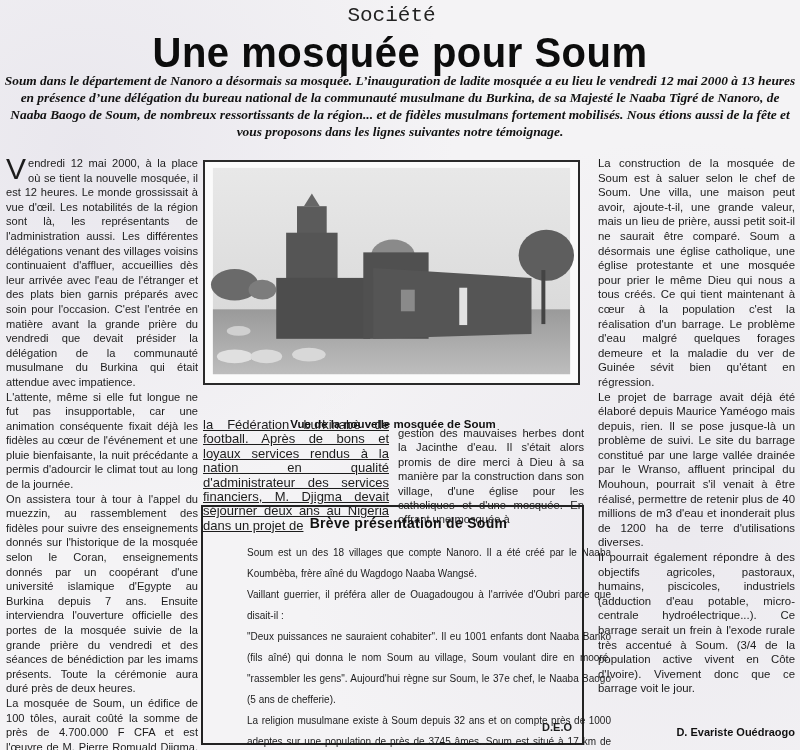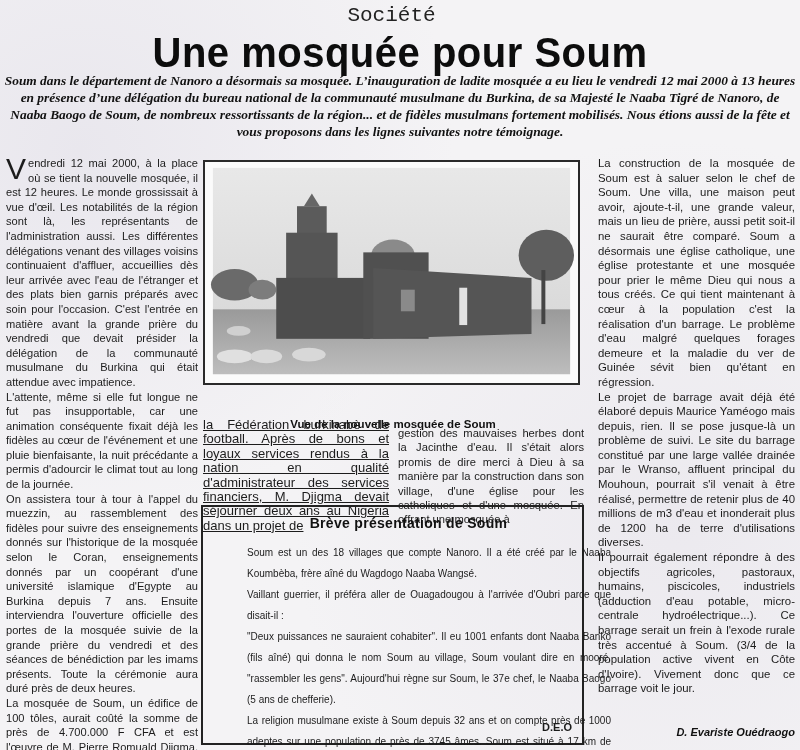--- a/index.html
+++ b/index.html
@@ -66,21 +66,21 @@
   .box-body {
     position: absolute; left: 8px; top: 35px; width: 364px;
     font-size: 10px; line-height: 21px; text-align: justify; color: #1c1c1c; margin-left: 36px;
   }
   .box-body p { margin: 0; }
   .box-sign {
     position: absolute; right: 10px; bottom: 10px; font-weight: bold; font-size: 11px;
   }
   .byline {
     position: absolute; left: 660px; top: 726px; width: 135px; text-align: right;
-    font-weight: bold; font-style: italic; font-size: 11px; color: #111;
+    font-weight: bold; font-size: 11px; color: #111;
   }
 </style>
 </head>
 <body>
 
 <div class="page">
 
   <div class="rubric">Société</div>
   <div class="headline">Une mosquée pour Soum</div>
   <div class="lead">Soum dans le département de Nanoro a désormais sa mosquée. L’inauguration de ladite mosquée a eu lieu le vendredi 12 mai 2000 à 13 heures en présence d’une délégation du bureau national de la communauté musulmane du Burkina,  de sa Majesté le Naaba Tigré de Nanoro, de Naaba Baogo de Soum, de nombreux ressortissants de la région... et de fidèles musulmans fortement mobilisés. Nous étions aussi de la fête et vous proposons dans les lignes suivantes notre témoignage.</div>

